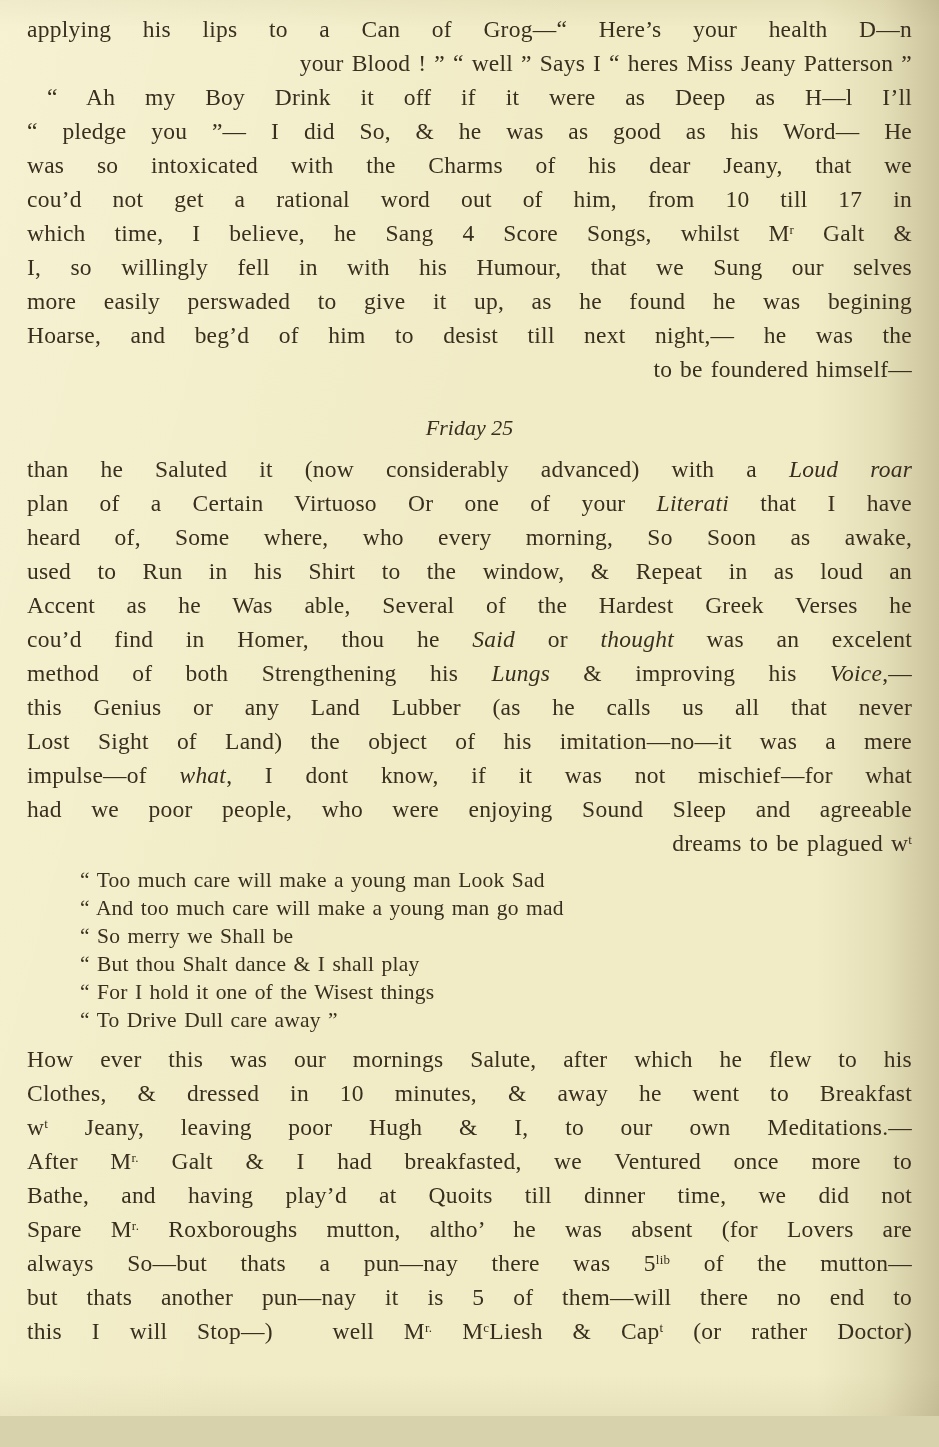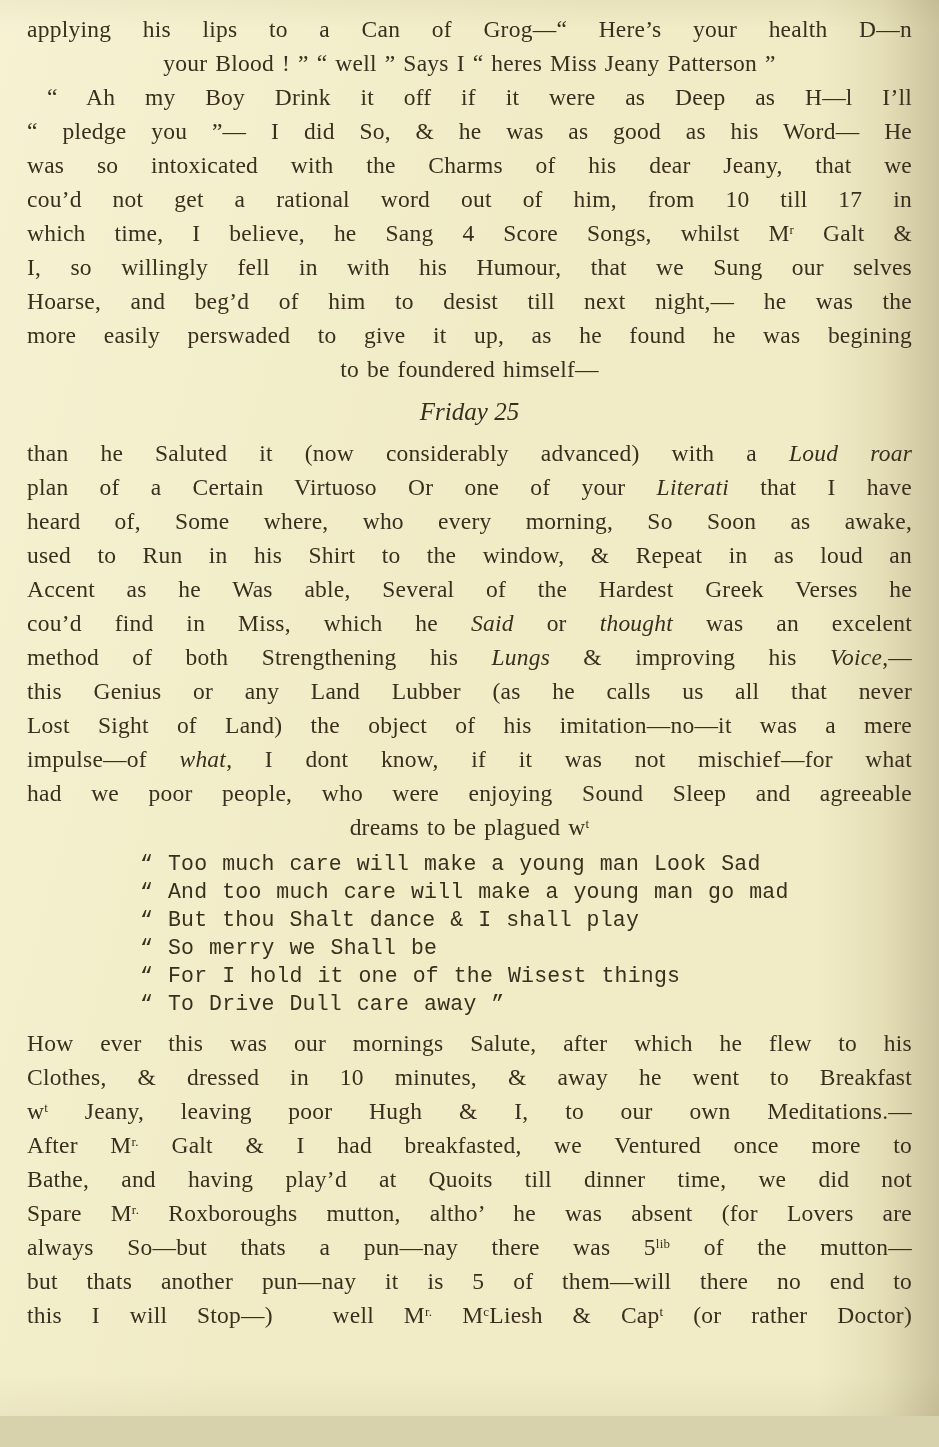--- a/index.html
+++ b/index.html
@@ -14,71 +14,71 @@
     color:#3a2e1e;
     font-family:"Liberation Serif","DejaVu Serif",serif;
     position:relative;overflow:hidden;
   }
   .para{margin:0;}
   .line{
     font-size:23.5px;line-height:34px;height:34px;overflow:hidden;
     text-align:justify;letter-spacing:0.01em;word-spacing:0.08em;
   }
   .line.j::after{content:"";display:inline-block;width:100%;height:0;}
-  .line.short{text-align:center;}
+  .line.short{text-align:right;}
   .line.indent{text-indent:20px;}
   sup{font-size:13px;vertical-align:7px;line-height:0;}
   em{font-style:italic;}
   .heading{
     font-style:italic;text-align:center;
-    font-size:25px;line-height:34px;margin:9px 0 7px;
+    font-size:22px;line-height:34px;margin:25px 0 7px;
   }
-  .verse{margin:6px 0 8px 113px;font-family:Liberation Mono, monospace;}
+  .verse{margin:6px 0 8px 53px;}
   .verse .line{font-size:21.5px;line-height:28px;height:28px;text-align:left;}
 </style>
 </head>
 <body>
 
 <div class="page">
   <div id="content">
       <div class="para">
         <div class="line j"><span>applying his lips to a Can of Grog—“ Here’s your health D—n</span></div>
         <div class="line short"><span>your Blood ! ” “ well ” Says I “ heres Miss Jeany Patterson ”</span></div>
       </div>
       <div class="para">
         <div class="line j indent"><span>“ Ah my Boy Drink it off if it were as Deep as H—l I’ll</span></div>
         <div class="line j"><span>“ pledge you ”— I did So, &amp; he was as good as his Word— He</span></div>
         <div class="line j"><span>was so intoxicated with the Charms of his dear Jeany, that we</span></div>
         <div class="line j"><span>cou’d not get a rational word out of him, from 10 till 17 in</span></div>
         <div class="line j"><span>which time, I believe, he Sang 4 Score Songs, whilst M</span><sup>r</sup><span> Galt &amp;</span></div>
         <div class="line j"><span>I, so willingly fell in with his Humour, that we Sung our selves</span></div>
+        <div class="line j"><span>more easily perswaded to give it up, as he found he was begining</span></div>
         <div class="line j"><span>Hoarse, and beg’d of him to desist till next night,— he was the</span></div>
-        <div class="line j"><span>more easily perswaded to give it up, as he found he was begining</span></div>
         <div class="line short"><span>to be foundered himself—</span></div>
       </div>
       <div class="heading"><em>Friday 25</em></div>
       <div class="para">
         <div class="line j"><span>than he Saluted it (now considerably advanced) with a </span><em>Loud roar</em></div>
         <div class="line j"><span>plan of a Certain Virtuoso Or one of your </span><em>Literati</em><span> that I have</span></div>
         <div class="line j"><span>heard of, Some where, who every morning, So Soon as awake,</span></div>
         <div class="line j"><span>used to Run in his Shirt to the window, &amp; Repeat in as loud an</span></div>
         <div class="line j"><span>Accent as he Was able, Several of the Hardest Greek Verses he</span></div>
-        <div class="line j"><span>cou’d find in Miss, which he </span><em>Said</em><span> or </span><em>thought</em><span> was an excelent</span></div>
+        <div class="line j"><span>cou’d find in Homer, thou he </span><em>Said</em><span> or </span><em>thought</em><span> was an excelent</span></div>
         <div class="line j"><span>method of both Strengthening his </span><em>Lungs</em><span> &amp; improving his </span><em>Voice</em><span>,—</span></div>
         <div class="line j"><span>this Genius or any Land Lubber (as he calls us all that never</span></div>
         <div class="line j"><span>Lost Sight of Land) the object of his imitation—no—it was a mere</span></div>
         <div class="line j"><span>impulse—of </span><em>what</em><span>, I dont know, if it was not mischief—for what</span></div>
         <div class="line j"><span>had we poor people, who were enjoying Sound Sleep and agreeable</span></div>
         <div class="line short"><span>dreams to be plagued w</span><sup>t</sup></div>
       </div>
       <div class="verse">
         <div class="line short"><span>“ Too much care will make a young man Look Sad</span></div>
         <div class="line short"><span>“ And too much care will make a young man go mad</span></div>
+        <div class="line short"><span>“ So merry we Shall be</span></div>
         <div class="line short"><span>“ But thou Shalt dance &amp; I shall play</span></div>
-        <div class="line short"><span>“ So merry we Shall be</span></div>
         <div class="line short"><span>“ For I hold it one of the Wisest things</span></div>
         <div class="line short"><span>“ To Drive Dull care away ”</span></div>
       </div>
       <div class="para">
         <div class="line j"><span>How ever this was our mornings Salute, after which he flew to his</span></div>
         <div class="line j"><span>Clothes, &amp; dressed in 10 minutes, &amp; away he went to Breakfast</span></div>
         <div class="line j"><span>w</span><sup>t</sup><span> Jeany, leaving poor Hugh &amp; I, to our own Meditations.—</span></div>
         <div class="line j"><span>After M</span><sup>r.</sup><span> Galt &amp; I had breakfasted, we Ventured once more to</span></div>
         <div class="line j"><span>Bathe, and having play’d at Quoits till dinner time, we did not</span></div>
         <div class="line j"><span>Spare M</span><sup>r.</sup><span> Roxboroughs mutton, altho’ he was absent (for Lovers are</span></div>

